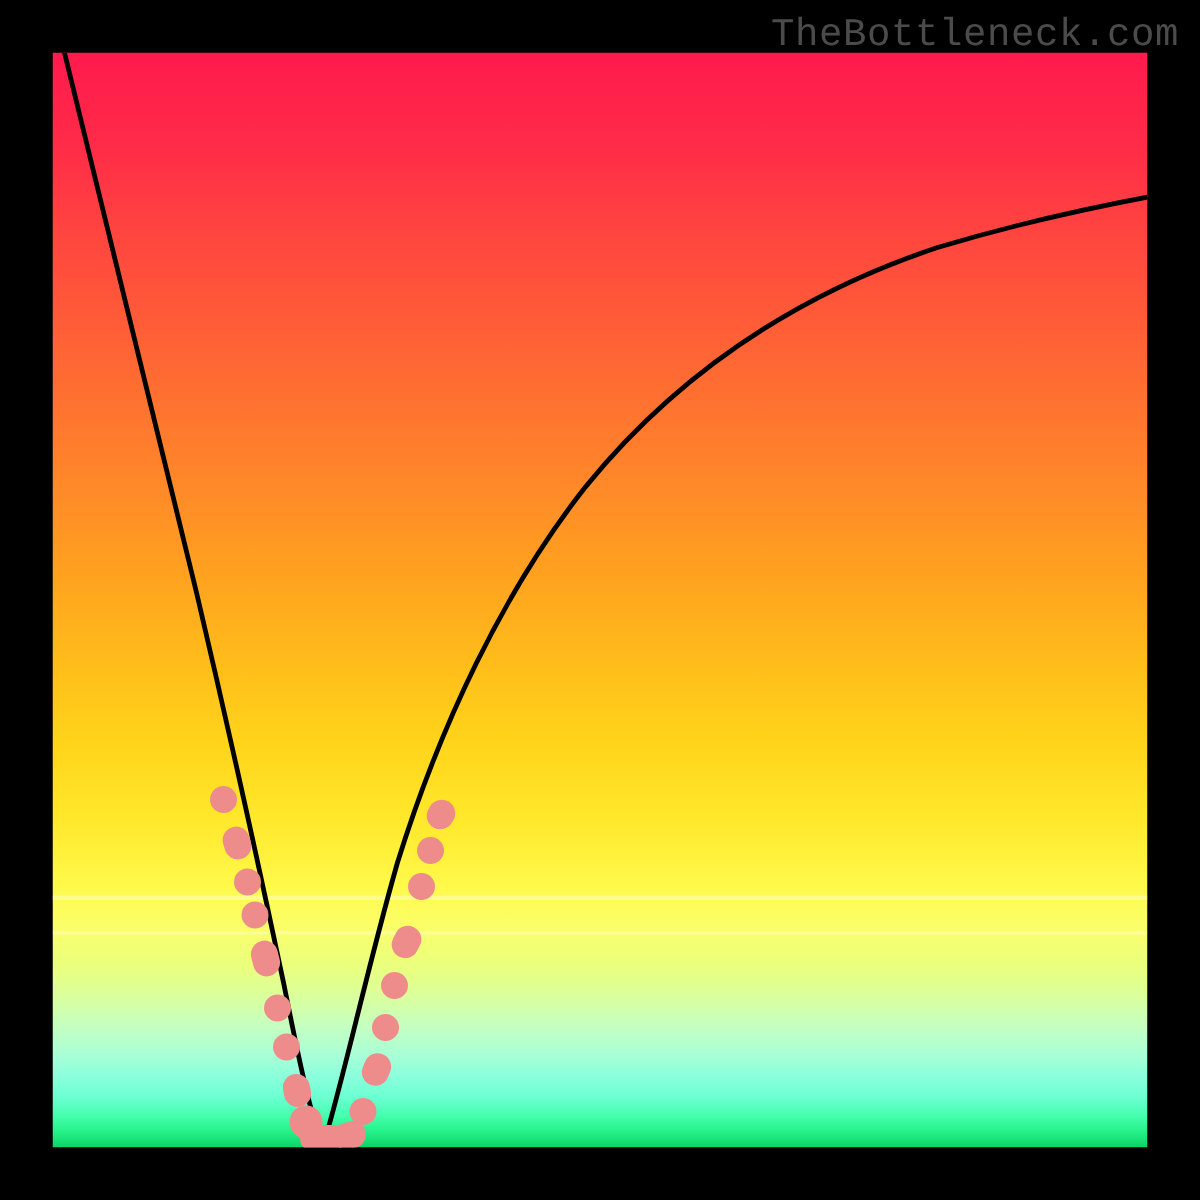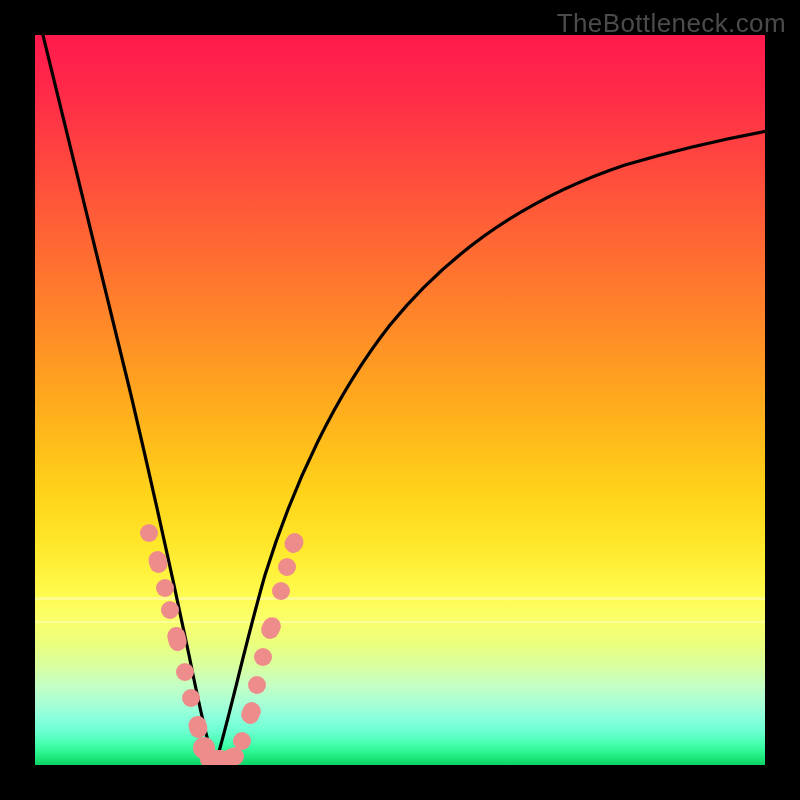--- a/index.html
+++ b/index.html
@@ -11,20 +11,21 @@
     background: #000;
     font-family: Arial, Helvetica, sans-serif;
   }
   .frame {
     position: absolute;
     left: 0;
     top: 0;
     width: 800px;
     height: 800px;
     background: #000;
+    font-family: Liberation Mono, monospace;
   }
   .plot {
     position: absolute;
     left: 35px;
     top: 35px;
     width: 730px;
     height: 730px;
     overflow: hidden;
   }
   .gradient {

